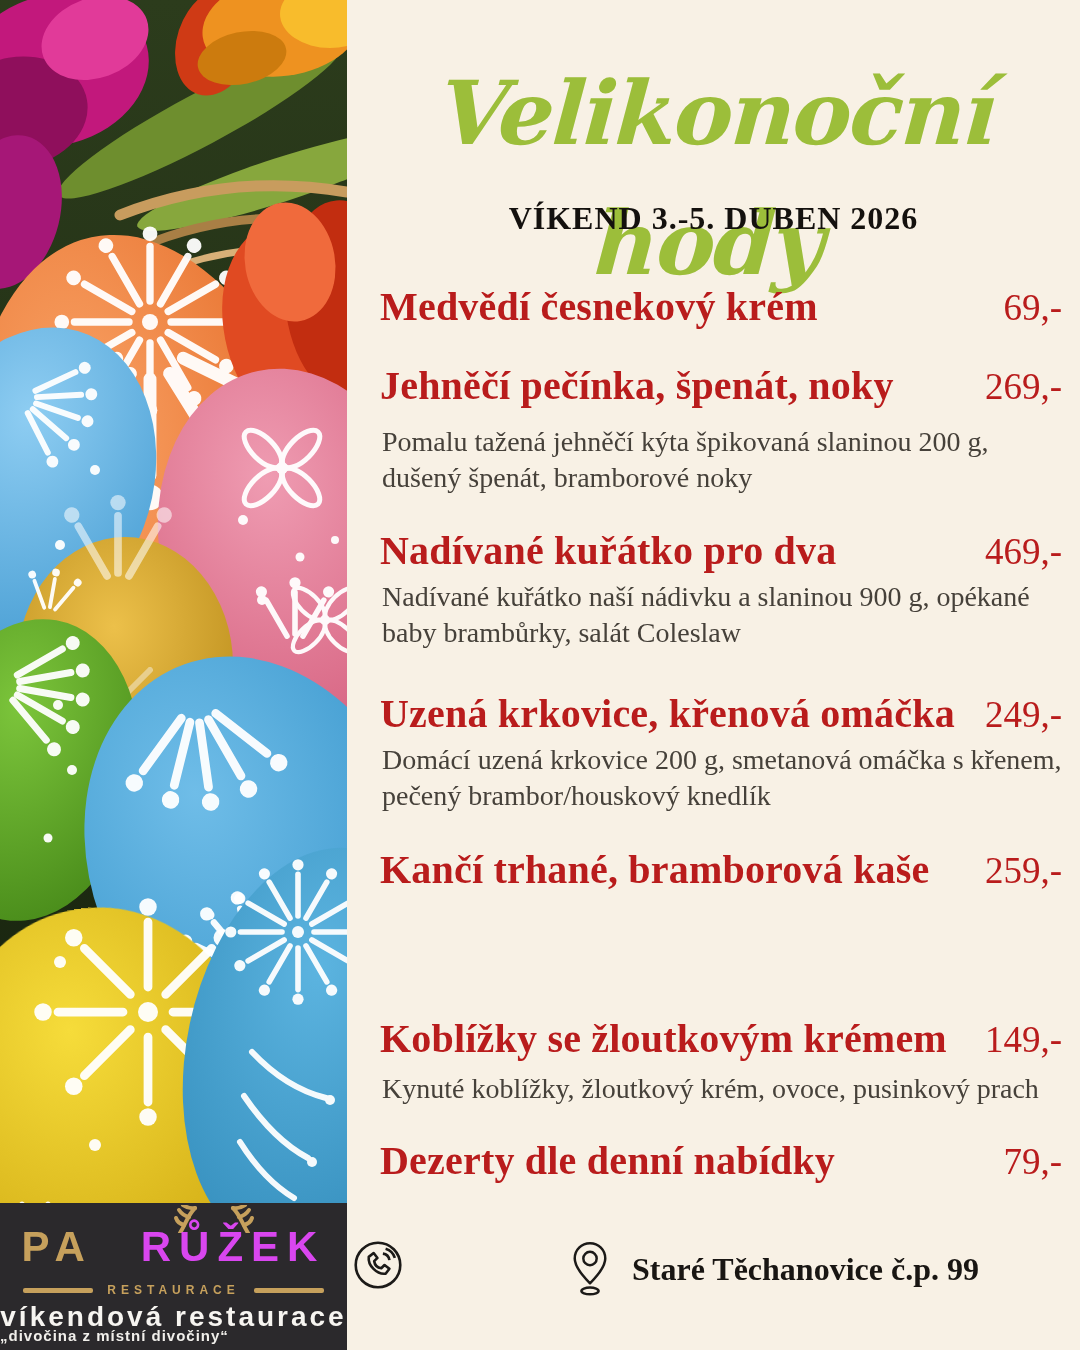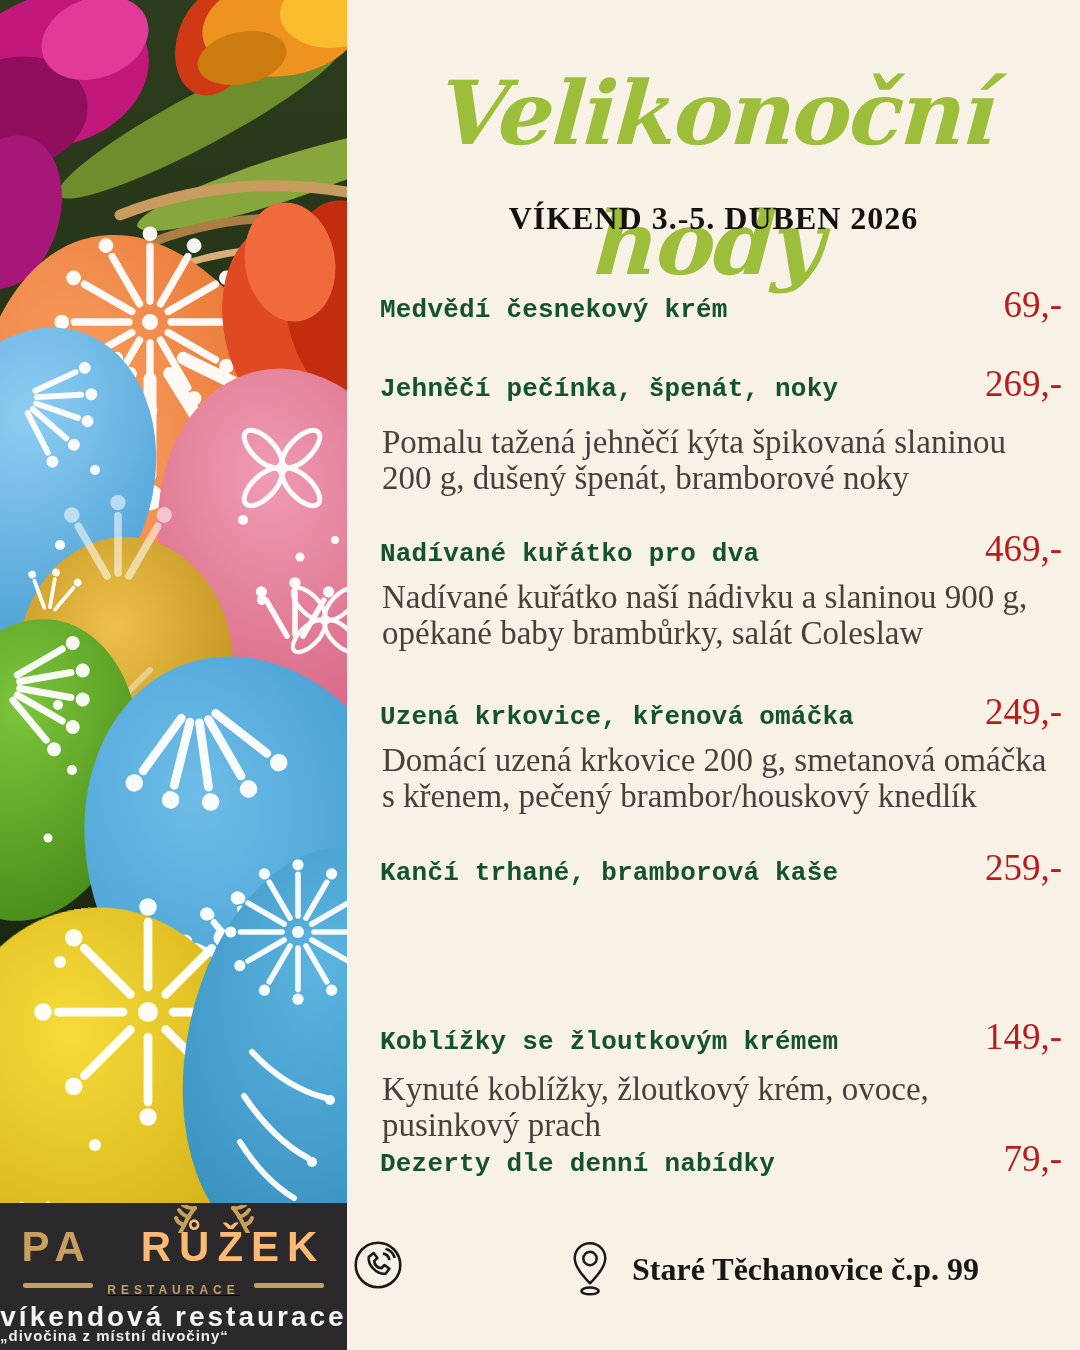--- a/index.html
+++ b/index.html
@@ -8,43 +8,43 @@
   
   .photo-col{position:absolute;left:0;top:0;width:347px;height:1350px;overflow:hidden;}
   .photo-col svg{display:block;}
   
   .logo-block{position:absolute;left:0;top:1203px;width:347px;height:147px;
               background:var(--logo-bg,#2b292c);font-family:"Liberation Sans",sans-serif;}
   .antlers{position:absolute;left:172px;top:2px;}
   .logo-name{position:absolute;left:0;top:20px;width:100%;text-align:center;
              font-size:42px;font-weight:800;letter-spacing:8px;line-height:48px;}
   .logo-name .gold{color:var(--gold,#c6a05c);}
-  .logo-name .white{color:#fdba74;margin-left:48px;}
+  .logo-name .white{color:#d946ef;margin-left:48px;}
   .logo-sub{position:absolute;left:0;top:80px;width:100%;display:flex;
-            justify-content:center;gap:14px;text-decoration:underline;}
+            justify-content:center;align-items:center;gap:14px;}
   .logo-sub .bar{width:70px;height:5px;background:var(--gold,#c6a05c);border-radius:2px;}
   .logo-sub .txt{color:var(--gold,#c6a05c);font-size:12px;font-weight:700;letter-spacing:5px;}
   .logo-tag1{position:absolute;left:0;top:98px;width:100%;text-align:center;
              color:#f7f5f1;font-size:28px;font-weight:700;letter-spacing:3px;}
   .logo-tag2{position:absolute;left:0;top:124px;width:100%;text-align:left;
              color:#f1efeb;font-size:15px;font-weight:700;letter-spacing:1px;}
   
   .panel{position:absolute;left:347px;top:0;width:733px;height:1350px;
          background:var(--cream,#f8f1e5);}
   .title{position:absolute;left:0;top:48px;width:100%;text-align:center;
          font-family:"DejaVu Serif",serif;font-style:italic;font-weight:700;
          font-size:88px;line-height:130px;color:var(--green,#9cbe3a);
          letter-spacing:-2px;transform:skewX(-4deg);}
   .subtitle{position:absolute;left:0;top:200px;width:100%;text-align:center;
             font-size:32px;font-weight:700;letter-spacing:1px;color:#14110e;}
   .row{position:absolute;left:33px;width:682px;display:flex;
        justify-content:space-between;align-items:baseline;}
-  .item-name{font-size:26px;font-weight:700;color:#14532d;letter-spacing:.2px;font-family:Liberation Mono, monospace;}
+  .item-name{font-size:40px;font-weight:700;color:#b91c1c;letter-spacing:.2px;}
   .item-price{font-size:37px;font-weight:400;color:#b91c1c;white-space:nowrap;}
-  .desc{position:absolute;left:35px;width:680px;font-size:33px;line-height:36px;
+  .desc{position:absolute;left:35px;width:680px;font-size:28px;line-height:36px;
         color:#46413a;}
   
   .footer{position:absolute;left:0;top:1240px;width:733px;height:80px;}
   .phone-group{position:absolute;left:6px;top:0;display:flex;align-items:center;gap:16px;}
   .addr-group{position:absolute;left:222px;top:0;display:flex;align-items:center;gap:21px;}
   .contact-text{font-size:32px;font-weight:700;color:#191613;line-height:58px;}
   .cicon{flex:0 0 auto;}
 </style>
 </head>
 <body>

